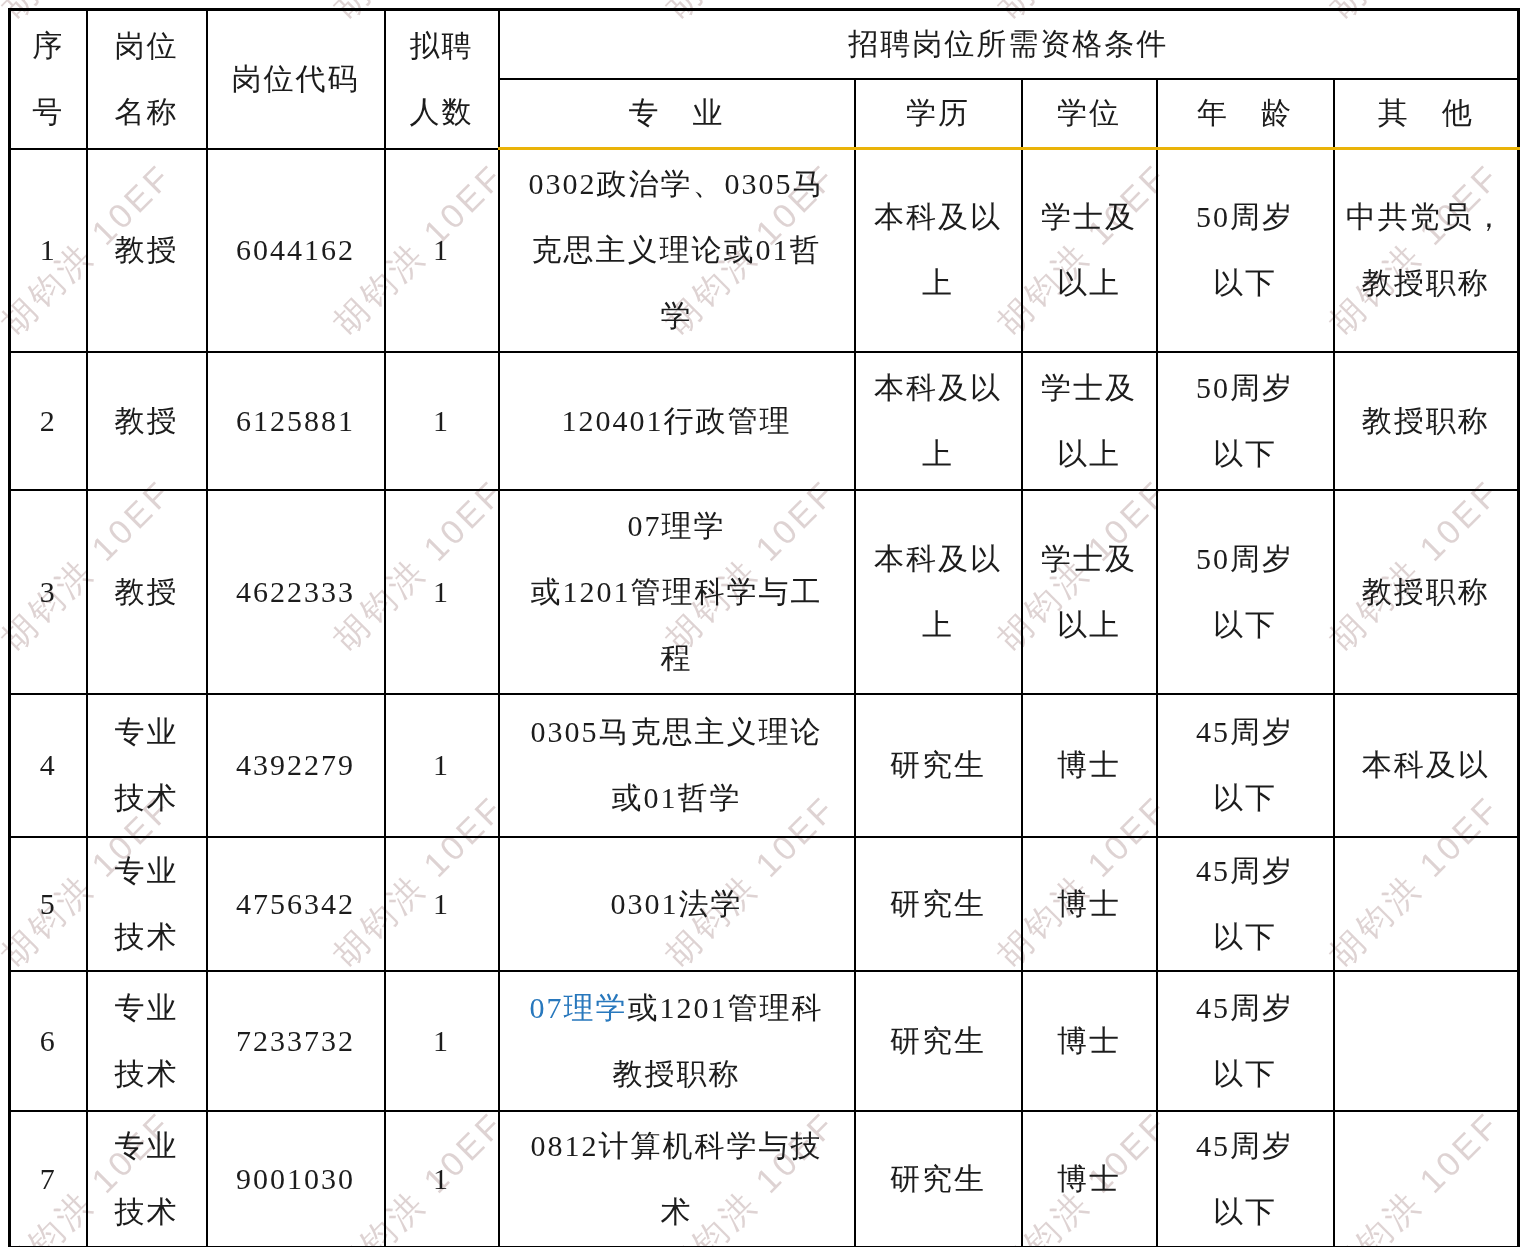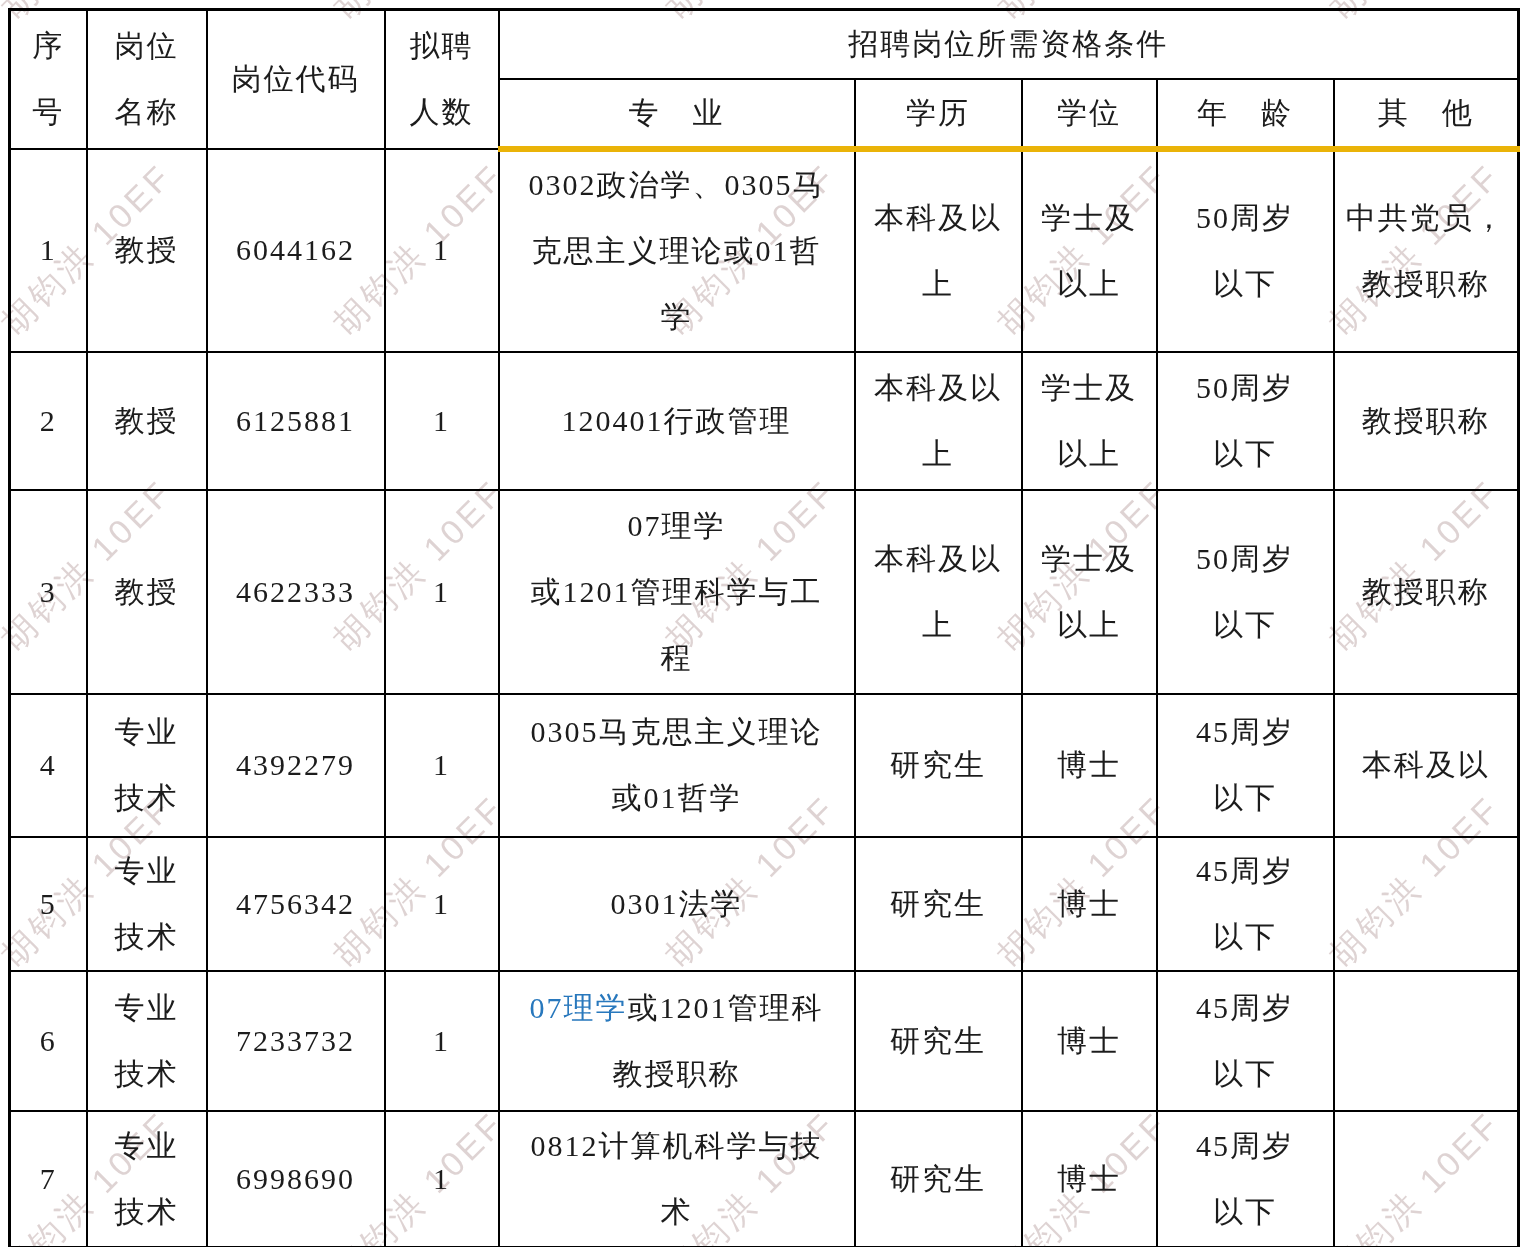--- a/index.html
+++ b/index.html
@@ -34,21 +34,21 @@
     vertical-align:middle;
     font-size:30px;
     line-height:66px;
     font-weight:normal;
     letter-spacing:2px;
     white-space:pre-line;
     padding:0;
     overflow:hidden;
   }
   table{border:3px solid #000;}
-  tr.subhead th{border-bottom:6px solid #eab308;}
+  tr.subhead th{border-bottom:3px solid #eab308;}
   .blue{color:#2878bd;}
 </style>
 </head>
 <body>
 
 <div class="wm-layer">
     <div class="wm" style="color: rgb(217, 204, 204); left: -25px; top: -89px;">胡钧洪 10EF</div>
     <div class="wm" style="color: rgb(217, 204, 204); left: 307px; top: -89px;">胡钧洪 10EF</div>
     <div class="wm" style="color: rgb(217, 204, 204); left: 639px; top: -89px;">胡钧洪 10EF</div>
     <div class="wm" style="color: rgb(217, 204, 204); left: 971px; top: -89px;">胡钧洪 10EF</div>
@@ -198,21 +198,21 @@
     <td>博士</td>
     <td>45周岁
 以下</td>
     <td></td>
   </tr>
 
   <tr style="height:137px">
     <td>7</td>
     <td>专业
 技术</td>
-    <td>6998690</td>
+    <td>9001030</td>
     <td>1</td>
     <td>0812计算机科学与技
 术</td>
     <td>研究生</td>
     <td>博士</td>
     <td>45周岁
 以下</td>
     <td></td>
   </tr>
 </tbody>

